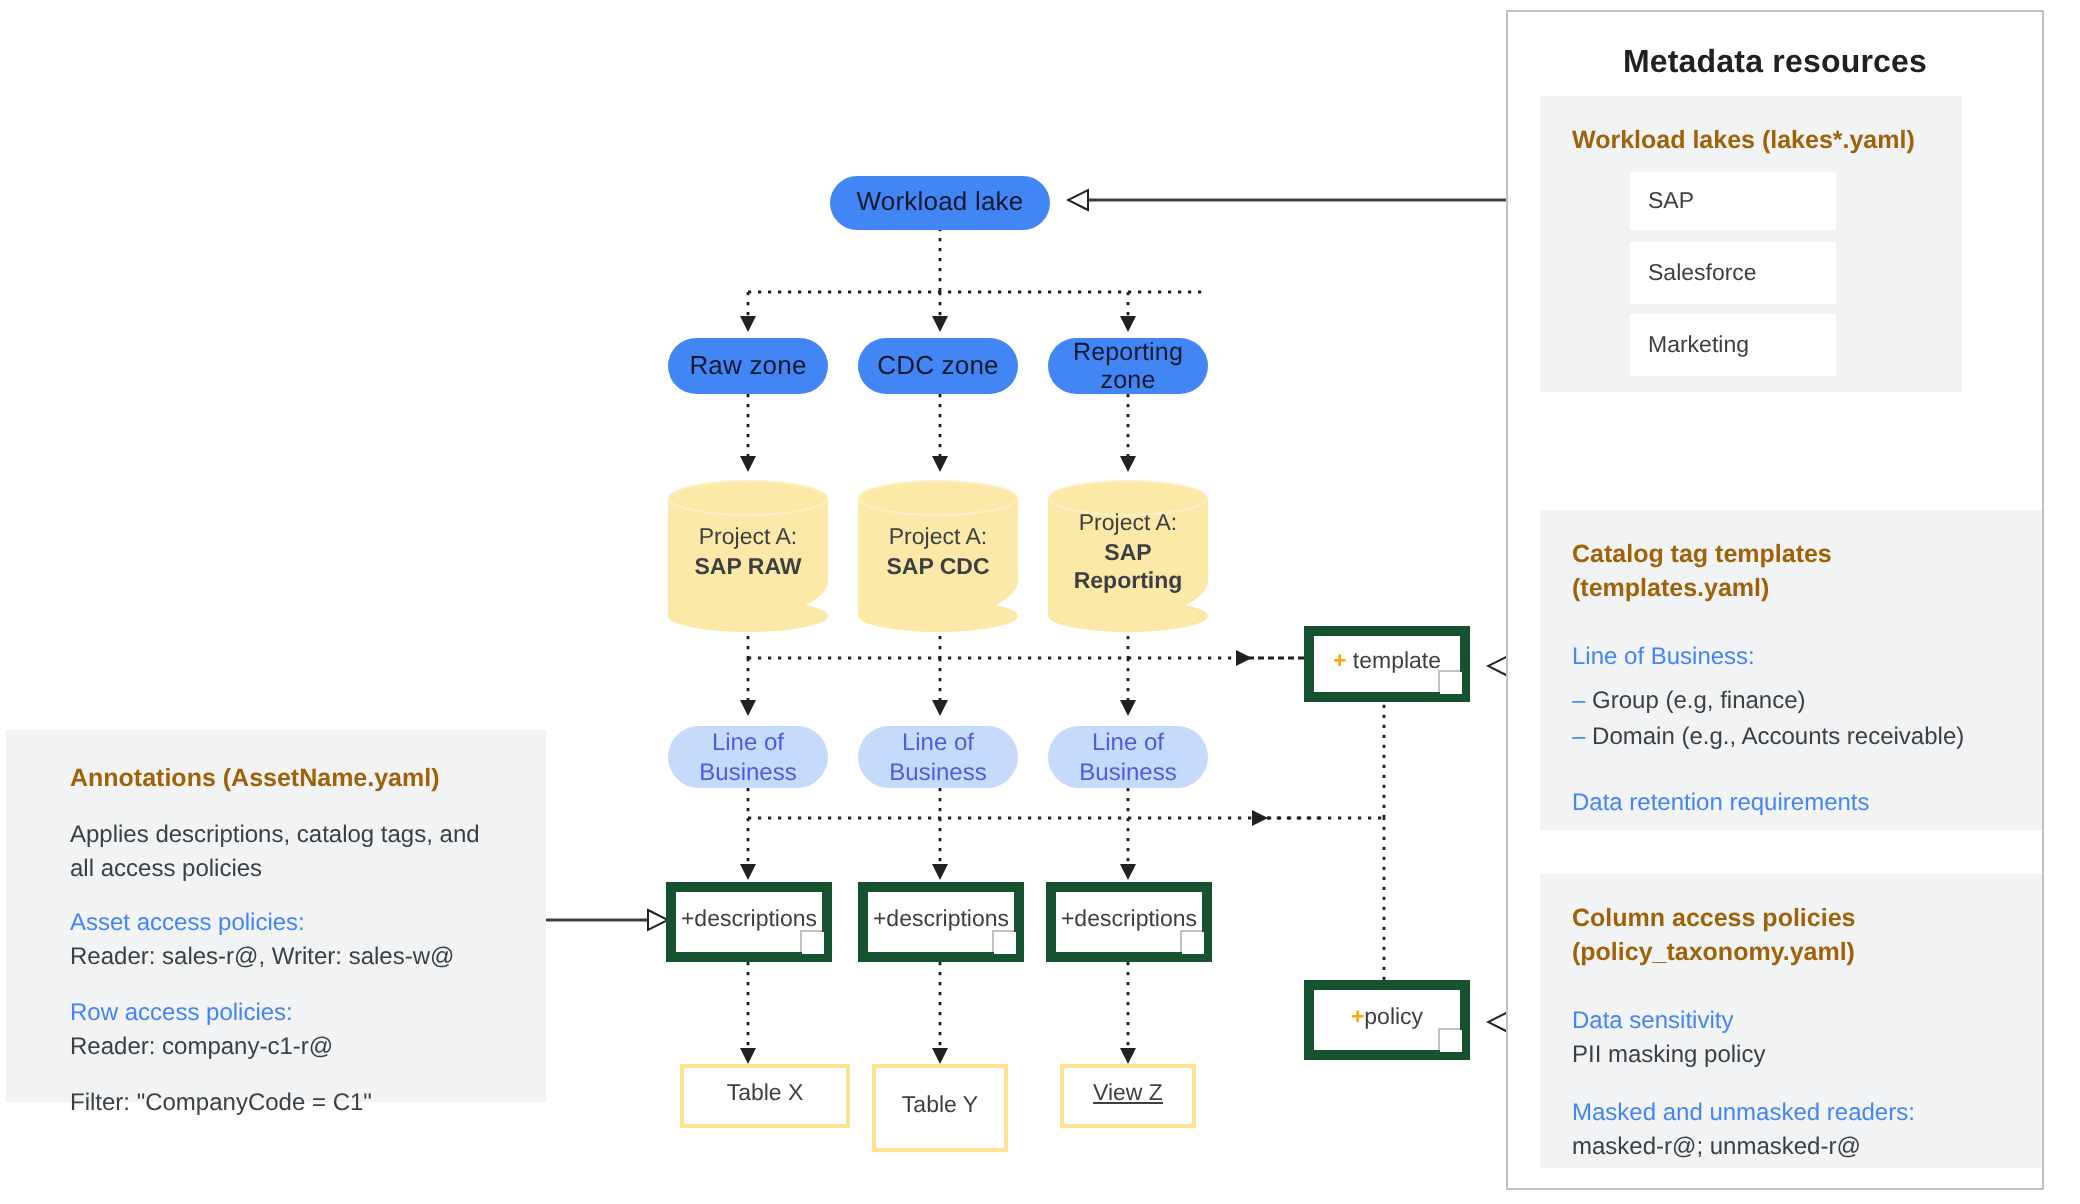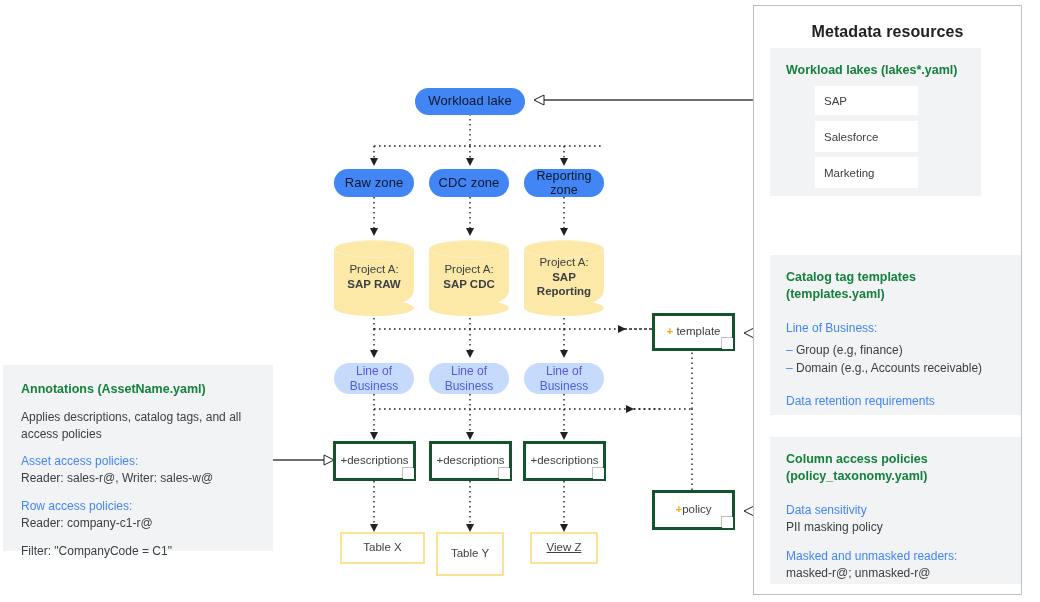--- a/index.html
+++ b/index.html
@@ -39,39 +39,39 @@
     position:absolute;left:0;right:0;top:0;height:16px;
     background:#fce9a8;border-radius:50%;
     border:1px solid #fdf0c9;
   }
   .cyl-bot{
     position:absolute;left:0;right:0;bottom:-8px;height:16px;
     background:#fce9a8;border-radius:50%;
   }
 
   .note{
-    background:#ffffff;border:3px solid #14532d;color:#3c4043;
+    background:#ffffff;border:5px solid #14532d;color:#3c4043;
     font-size:11.5px;
   }
   .note:after{
     content:"";position:absolute;right:-1px;bottom:-1px;
     border-width:0 0 11px 11px;border-style:solid;
     border-color:transparent transparent #ffffff #ffffff;
     box-shadow:-1px -1px 0 0 #bdc1c6;
   }
   .note .plus{color:#f9ab00;font-weight:700;}
 
   .tbl{
     background:#ffffff;border:2px solid #fde293;color:#3c4043;
     font-size:11.5px;
   }
 
   
   .panel{position:absolute;box-sizing:border-box;background:#f1f3f4;}
-  .panel .ptitle{font-size:12.5px;font-weight:700;color:#15803d;line-height:1.35;}
+  .panel .ptitle{font-size:12.5px;font-weight:700;color:#a16207;line-height:1.35;}
   .panel .pbody{font-size:12px;color:#3c4043;line-height:1.4;}
   .panel .blue{color:#4285f4;}
   .panel .dash{color:#4285f4;}
 
   .outerbox{position:absolute;box-sizing:border-box;border:1px solid #bdc1c6;background:#ffffff;}
   .outerbox h2{
     margin:0;font-size:16px;font-weight:700;color:#202124;text-align:center;
     letter-spacing:.1px;
   }
 
@@ -226,21 +226,21 @@
   <div class="node tbl" style="left:340px;top:532px;width:85px;height:32px;">
     <span>Table X</span>
   </div>
   <div class="node tbl" style="left:436px;top:532px;width:68px;height:44px;">
     <span>Table Y</span>
   </div>
   <div class="node tbl" style="left:530px;top:532px;width:68px;height:32px;text-decoration:underline;">
     <span>View Z</span>
   </div>
 
-  <div class="panel" style="left:3px;top:365px;width:270px;height:186px;padding:16px 18px;">
+  <div class="panel" style="left:3px;top:365px;width:270px;height:186px;padding:16px 32px;">
     <div class="ptitle" style="margin-bottom:11px;">Annotations (AssetName.yaml)</div>
     <div class="pbody" style="margin-bottom:11px;">Applies descriptions, catalog tags, and all access policies</div>
     <div class="pbody blue">Asset access policies:</div>
     <div class="pbody" style="margin-bottom:11px;">Reader: sales-r@, Writer: sales-w@</div>
     <div class="pbody blue">Row access policies:</div>
     <div class="pbody" style="margin-bottom:11px;">Reader: company-c1-r@</div>
     <div class="pbody">Filter: "CompanyCode = C1"</div>
   </div>
 
   <div class="outerbox" style="left:753px;top:5px;width:269px;height:590px;">

